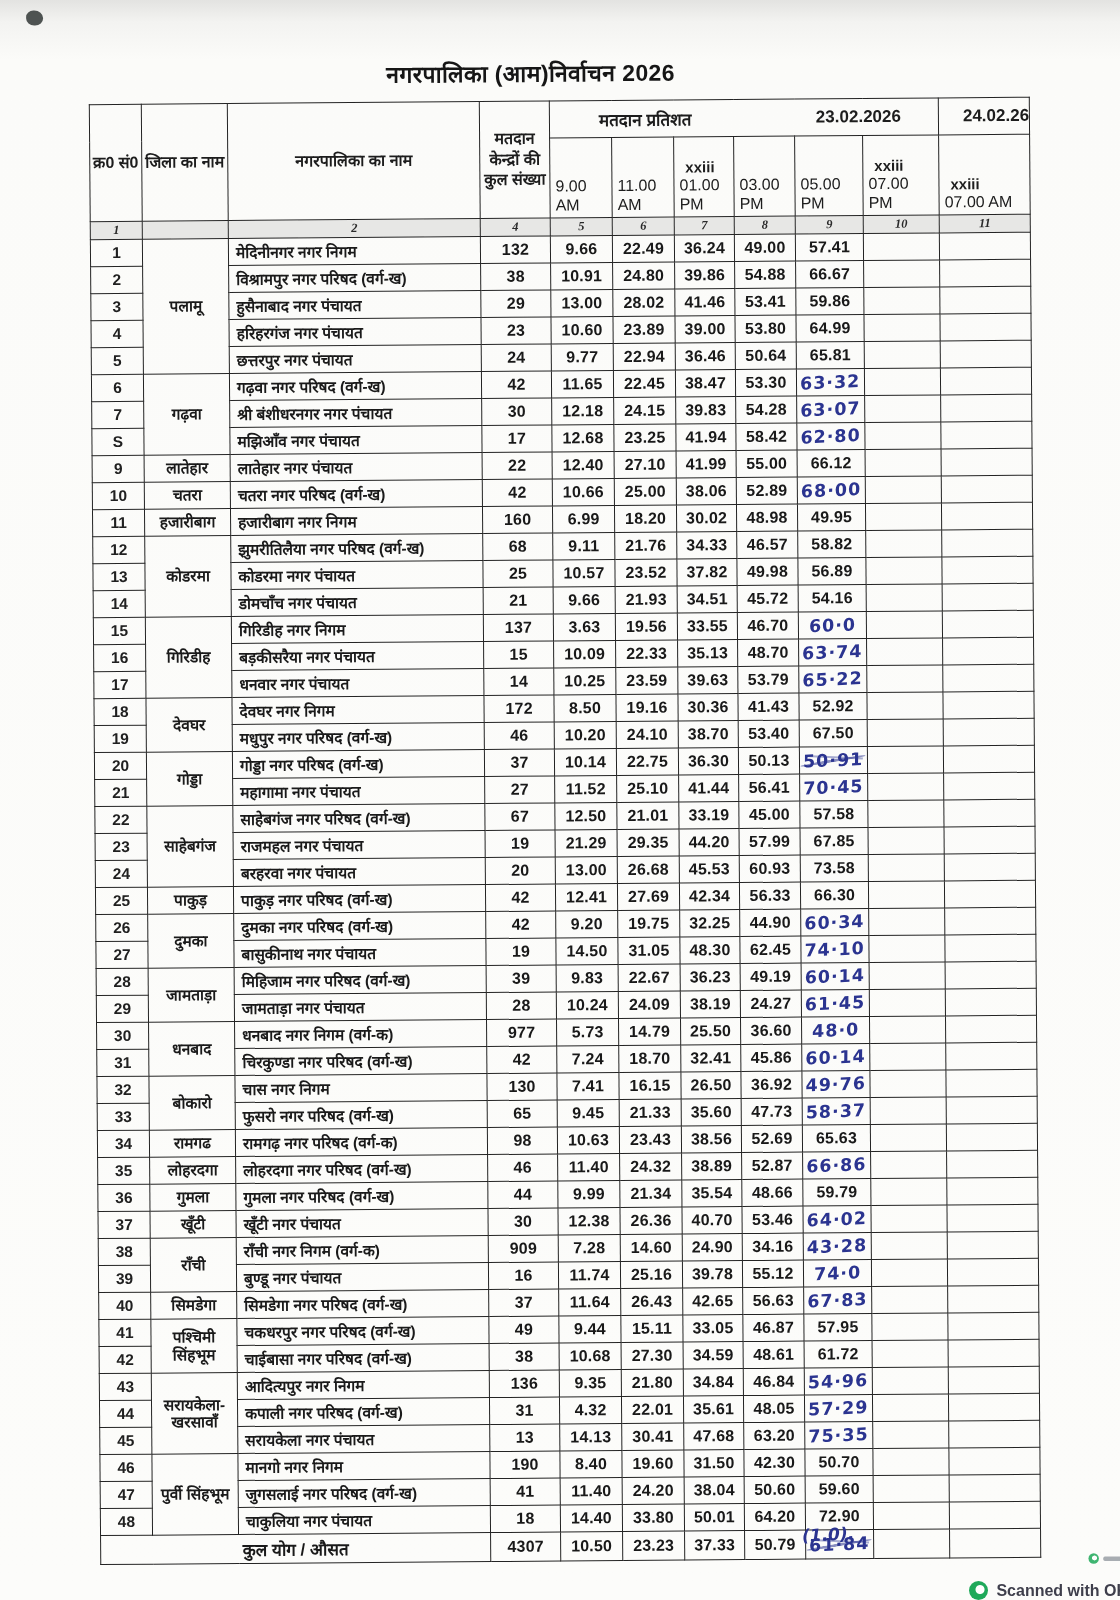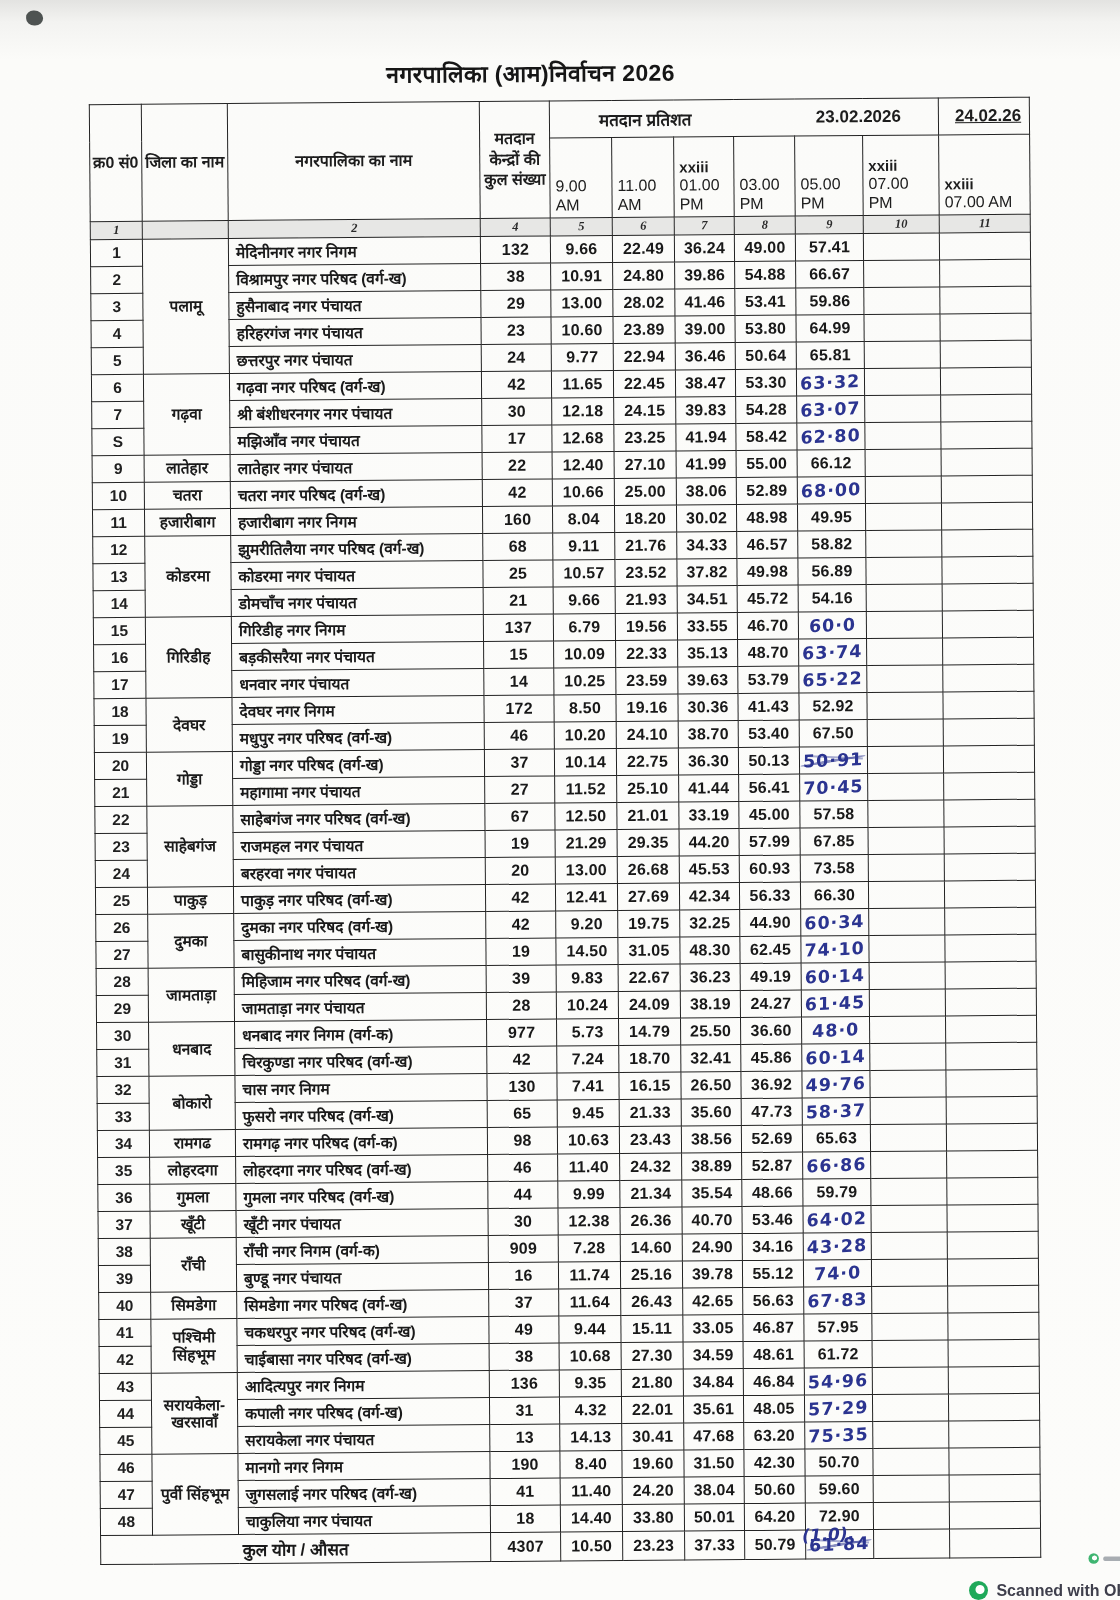--- a/index.html
+++ b/index.html
@@ -12,23 +12,23 @@
   .sheet{position:absolute;left:0;top:0;width:1120px;transform:rotate(-0.45deg);transform-origin:55% 0;}
   .corner-blob{position:absolute;left:26px;top:6px;width:17px;height:15px;background:#3c4140;border-radius:45% 55% 50% 50%;opacity:.9;}
   .title{margin:56px 120px 12px 60px;text-align:center;font-size:23px;font-weight:700;letter-spacing:.4px;color:#161616;}
   .table-wrap{margin-left:88px;width:940px;}
   table{border-collapse:collapse;table-layout:fixed;width:940px;background:transparent;}
   th,td{border:1.6px solid #242424;padding:0 3px;overflow:hidden;}
   thead th{font-weight:700;color:#1d1d1d;}
   .lbl{text-align:center;vertical-align:middle;font-size:16px;line-height:1.3;padding:2px 2px;}
   .grp{vertical-align:middle;height:36px;}
   .grp .g-in{display:flex;justify-content:space-between;align-items:center;padding:0 34px 0 46px;font-size:17px;}
-  .d2{text-align:left;vertical-align:middle;font-size:17px;padding-left:16px;text-decoration:underline;}
+  .d2{text-align:left;vertical-align:middle;font-size:17px;padding-left:24px;}
   .time{height:74px;vertical-align:bottom;text-align:left;padding:2px 2px 3px 5px;}
-  .time .xx{display:block;font-size:15px;font-weight:700;line-height:1.05;}
+  .time .xx{display:block;font-size:15px;font-weight:700;line-height:1.05;margin-left:6px;}
   .time .tt{display:block;white-space:pre-line;font-size:16px;font-weight:400;line-height:1.2;}
   .h3 td{height:17px;background:#e7e7e5;text-align:center;font-family:"Liberation Serif","DejaVu Serif",serif;font-style:italic;font-weight:700;font-size:12.5px;color:#2a2a2a;}
   tbody td{height:26px;}
   td.sn{text-align:center;font-weight:700;font-size:15.5px;color:#202020;}
   td.dist{text-align:center;font-weight:600;font-size:15.5px;line-height:1.12;vertical-align:middle;}
   td.muni{text-align:left;padding-left:7px;font-weight:600;font-size:15.5px;white-space:nowrap;}
   td.num{text-align:center;font-weight:700;font-size:16px;color:#191919;font-family:"Liberation Sans",sans-serif;letter-spacing:.2px;}
   td.p5{position:relative;margin-top:6px;}
   .pv{font-weight:700;font-size:16px;color:#191919;}
   .hwv{display:inline-block;font-family:"DejaVu Sans",sans-serif;font-weight:700;font-size:17.5px;color:#2b3490;letter-spacing:1px;transform:rotate(-2deg) skewX(-3deg);}
@@ -254,21 +254,21 @@
             <td class="num" data-interactable="false">52.89</td>
             <td class="num p5" data-interactable="false"><span class="hwv" data-interactable="false">68·00</span></td>
             <td class="num" data-interactable="false"></td>
             <td class="num" data-interactable="false"></td>
           </tr>
           <tr data-interactable="false">
             <td class="sn" data-interactable="false">11</td>
             <td class="dist" rowspan="1" data-interactable="false">हजारीबाग</td>
             <td class="muni" data-interactable="false">हजारीबाग नगर निगम</td>
             <td class="num" data-interactable="false">160</td>
-            <td class="num" data-interactable="false">8.04</td>
+            <td class="num" data-interactable="false">6.99</td>
             <td class="num" data-interactable="false">18.20</td>
             <td class="num" data-interactable="false">30.02</td>
             <td class="num" data-interactable="false">48.98</td>
             <td class="num p5" data-interactable="false"><span class="pv" data-interactable="false">49.95</span></td>
             <td class="num" data-interactable="false"></td>
             <td class="num" data-interactable="false"></td>
           </tr>
           <tr data-interactable="false">
             <td class="sn" data-interactable="false">12</td>
             <td class="dist" rowspan="3" data-interactable="false">कोडरमा</td>
@@ -304,21 +304,21 @@
             <td class="num" data-interactable="false">45.72</td>
             <td class="num p5" data-interactable="false"><span class="pv" data-interactable="false">54.16</span></td>
             <td class="num" data-interactable="false"></td>
             <td class="num" data-interactable="false"></td>
           </tr>
           <tr data-interactable="false">
             <td class="sn" data-interactable="false">15</td>
             <td class="dist" rowspan="3" data-interactable="false">गिरिडीह</td>
             <td class="muni" data-interactable="false">गिरिडीह नगर निगम</td>
             <td class="num" data-interactable="false">137</td>
-            <td class="num" data-interactable="false">6.79</td>
+            <td class="num" data-interactable="false">3.63</td>
             <td class="num" data-interactable="false">19.56</td>
             <td class="num" data-interactable="false">33.55</td>
             <td class="num" data-interactable="false">46.70</td>
             <td class="num p5" data-interactable="false"><span class="hwv" data-interactable="false">60·0</span></td>
             <td class="num" data-interactable="false"></td>
             <td class="num" data-interactable="false"></td>
           </tr>
           <tr data-interactable="false">
             <td class="sn" data-interactable="false">16</td>
             <td class="muni" data-interactable="false">बड़कीसरैया नगर पंचायत</td>

